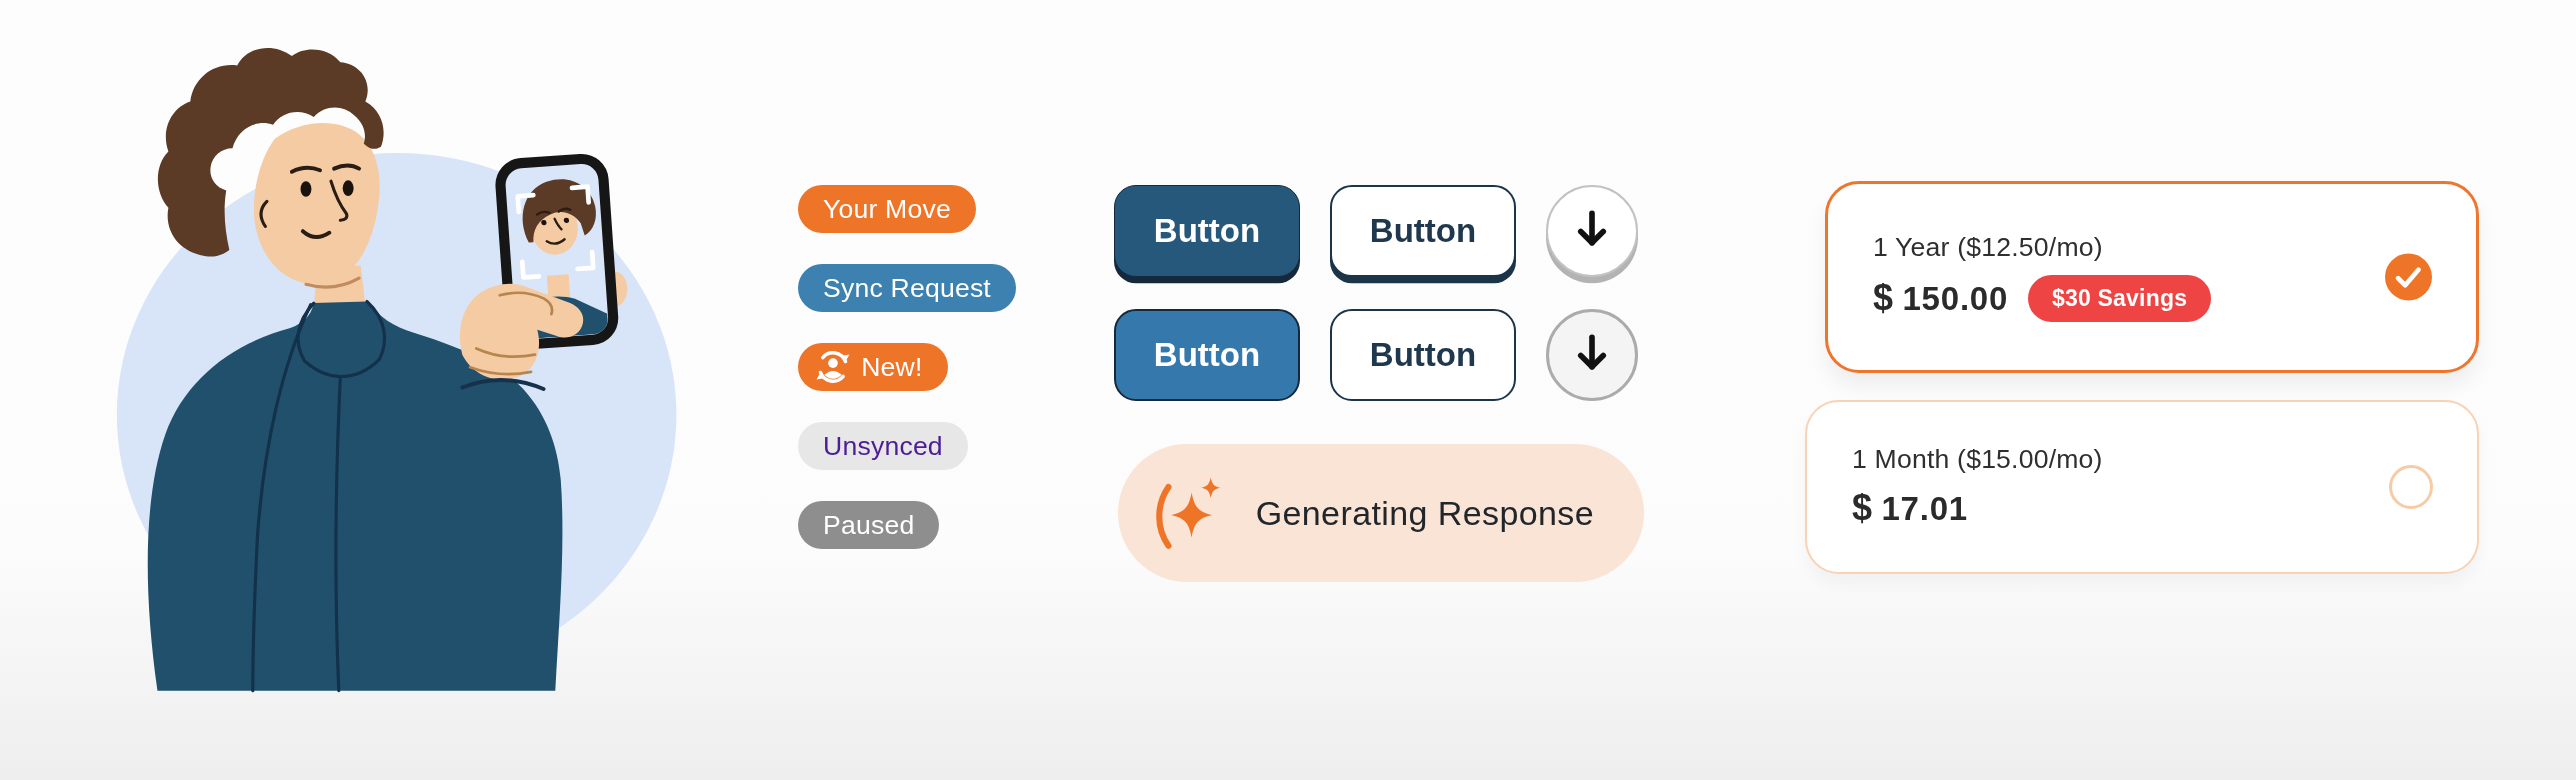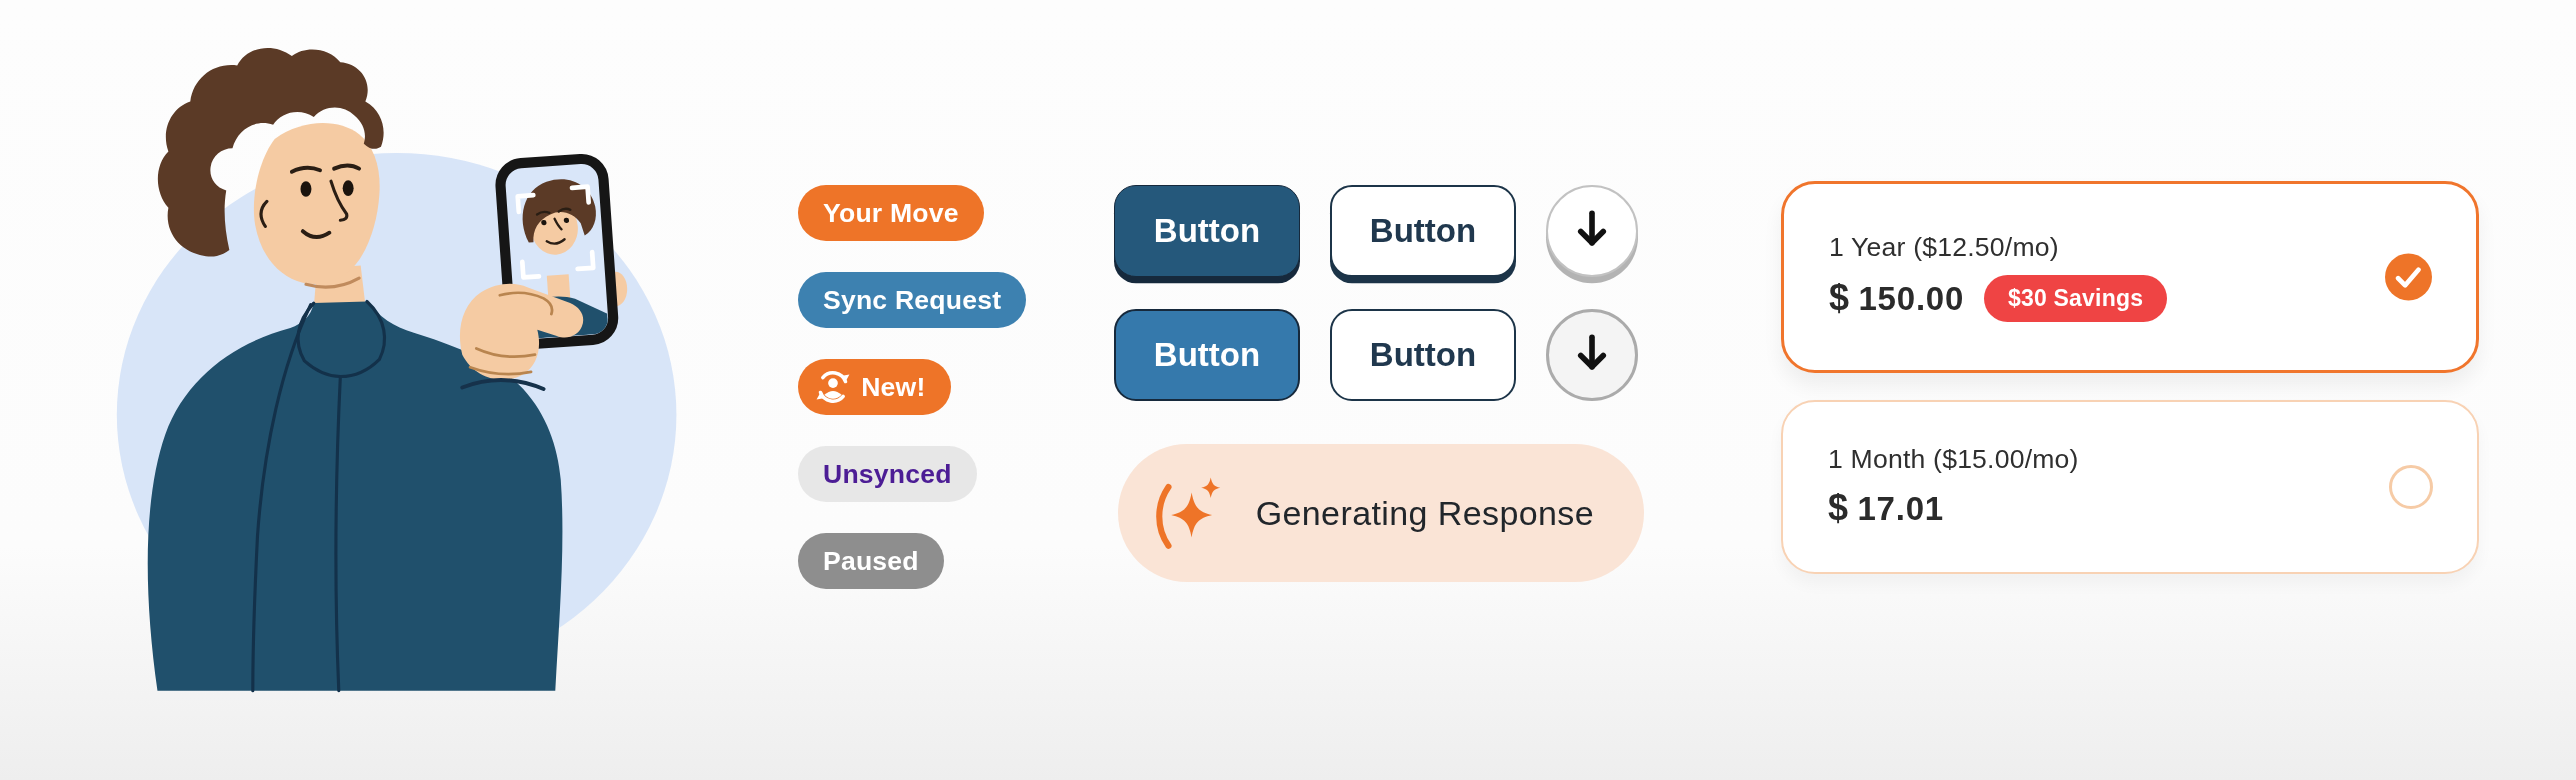--- a/index.html
+++ b/index.html
@@ -9,21 +9,21 @@
     font-family:"Liberation Sans", sans-serif;
     background:linear-gradient(180deg,#FDFDFD 0%,#FCFCFC 70%,#EEEEEE 100%);
     overflow:hidden;
   }
 
   
   .illustration { position:absolute; left:109px; top:19.6px; width:594px; height:674px; }
 
   
   .badges { position:absolute; left:798px; top:185px; display:flex; flex-direction:column; align-items:flex-start; gap:31px; }
-  .badge { height:56px; border-radius:28px; display:flex; align-items:center; padding:0 25px; font-size:26.6px; font-weight:700; letter-spacing:0.2px; white-space:nowrap; }
+  .badge { height:48px; border-radius:28px; display:flex; align-items:center; padding:0 25px; font-size:26.6px; font-weight:400; letter-spacing:0.2px; white-space:nowrap; }
   .badge-your-move, .badge-new { background:#EE7428; color:#fff; }
   .badge-sync-request { background:#3D81B0; color:#fff; }
   .badge-unsynced { background:#E7E7E7; color:#4c1d95; }
   .badge-paused { background:#8E8E8E; color:#fff; }
   .badge .badge-icon { width:36px; height:36px; margin-right:10.2px; flex:0 0 auto; }
 
   
   .buttons-grid { position:absolute; left:1114px; top:185px; display:flex; flex-direction:column; gap:32px; }
   .button-row { display:flex; align-items:flex-start; gap:30px; }
   .btn { width:186px; height:92px; border-radius:22px; display:flex; align-items:center; justify-content:center; font-size:33px; font-weight:700; cursor:default; }
@@ -37,22 +37,22 @@
   .circle-btn svg { width:34px; height:45px; }
 
   
   .generating { position:absolute; left:1118px; top:444px; width:526px; height:138px; border-radius:72px; background:#FAE4D6; display:flex; align-items:center; justify-content:center; gap:33px; }
   .generating .sparkles { width:75px; height:86px; flex:0 0 auto; margin-left:-20.3px; }
   .generating .gen-label { font-size:34px; font-weight:500; color:#21262B; letter-spacing:0.4px; }
 
   
   .cards { position:absolute; left:1781px; top:181px; width:698px; display:flex; flex-direction:column; gap:26.6px; }
   .plan-card { position:relative; background:#fff; border-radius:34px; padding:0 45px; display:flex; flex-direction:column; justify-content:center; }
-  .plan-selected   { height:192px; border:3.9px solid #F0752C; box-shadow:0 12.5px 20.3px rgba(0,0,0,.06); }
-  .plan-unselected { height:174px; border:2.3px solid #F8D2B4; box-shadow:0 9.4px 15.6px rgba(0,0,0,.04); }
+  .plan-selected   { height:192px; border:3.9px solid #F0752C; box-shadow:0 12.5px 20.3px rgba(0,0,0,.06);margin-left:44px; }
+  .plan-unselected { height:174px; border:2.3px solid #F8D2B4; box-shadow:0 9.4px 15.6px rgba(0,0,0,.04);margin-left:24px; }
   .plan-title { font-size:26.6px; font-weight:500; color:#2F2F2F; letter-spacing:0.2px; }
   .price-row { display:flex; align-items:center; gap:20.3px; margin-top:11.7px; }
   .price { display:flex; align-items:baseline; gap:9.4px; color:#2B2B2B; font-weight:800; }
   .price .currency { font-size:36px; }
   .price .amount { font-size:33px; letter-spacing:0.8px; }
   .savings-badge { background:#ef4444; color:#fff; height:47px; border-radius:25px; padding:0 23.5px; display:flex; align-items:center; font-size:23px; font-weight:600; letter-spacing:0.2px; }
   .plan-control { position:absolute; right:44px; top:50%; transform:translateY(-50%); }
   .check-circle { width:47px; height:47px; border-radius:50%; background:#EE7428; display:flex; align-items:center; justify-content:center; }
   .check-circle svg { width:26.6px; height:22px; }
   .radio-circle { width:44px; height:44px; border-radius:50%; border:3.9px solid #F6CBA6; background:#fff; }

